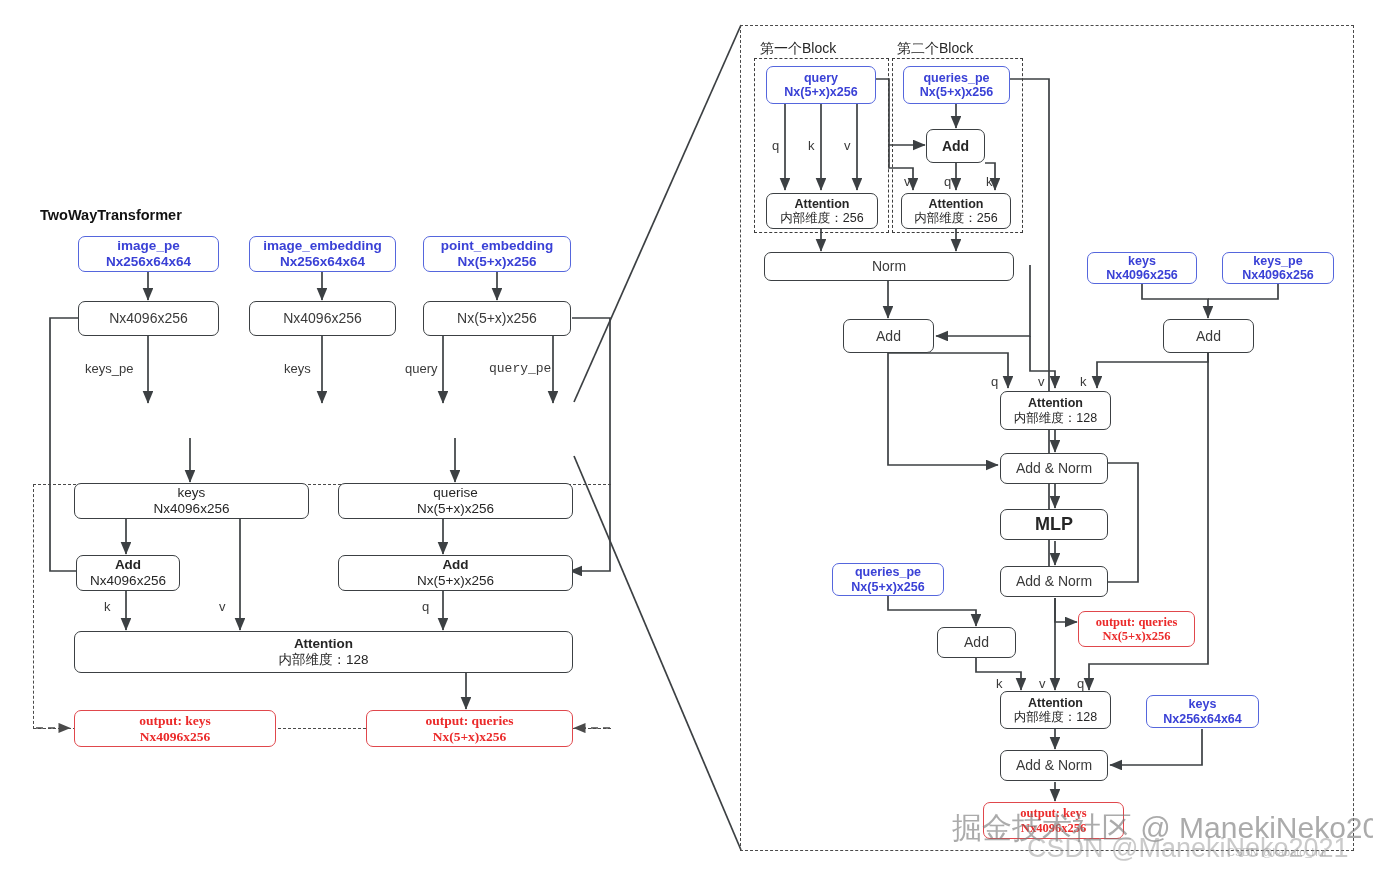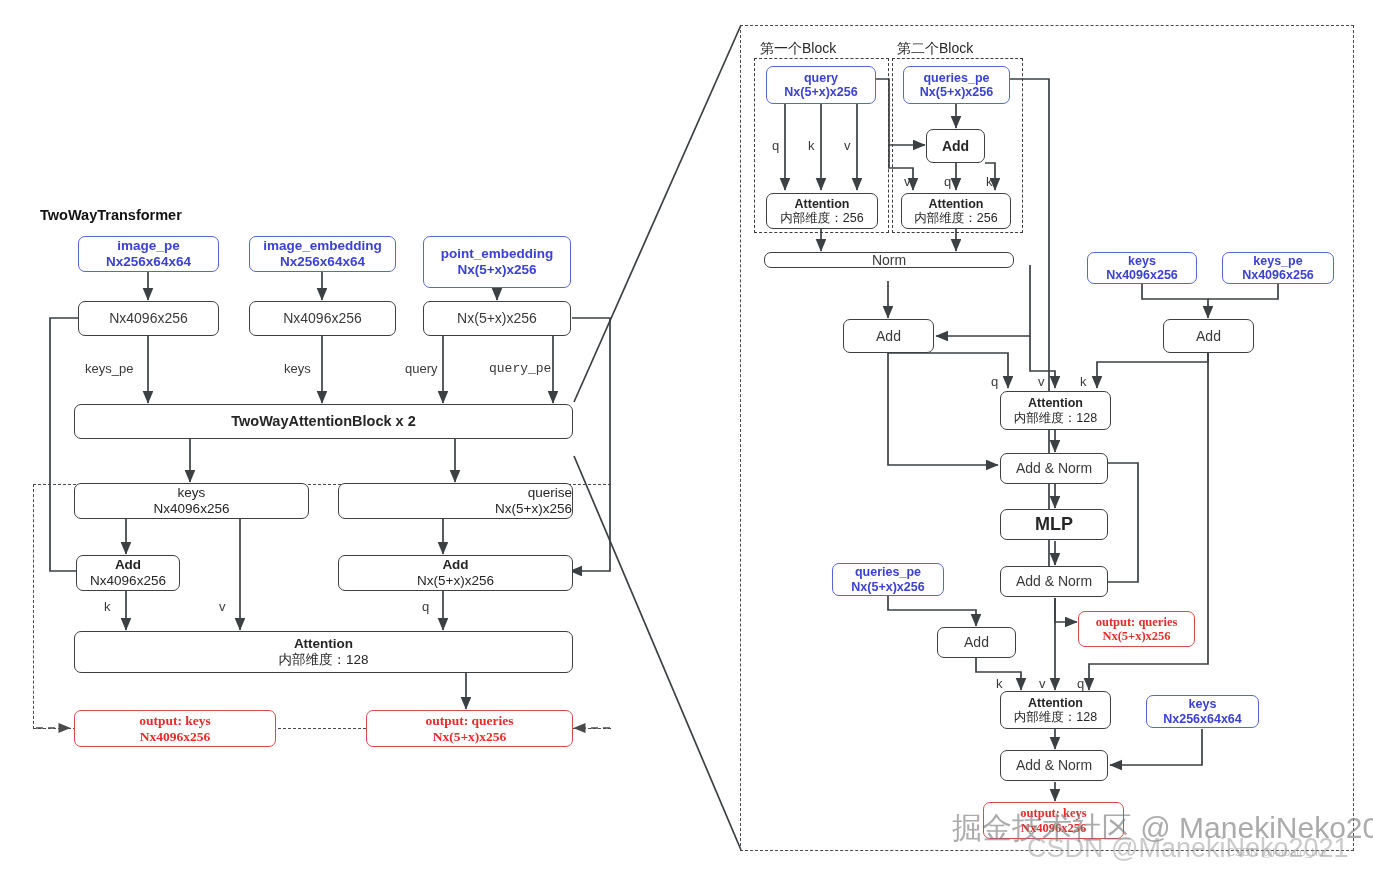--- a/index.html
+++ b/index.html
@@ -143,49 +143,46 @@
   <div class="dashbox" style="left:33px;top:484px;width:578px;height:245px;border-right:none;"></div>
 
   <div class="node blue" style="left:78px;top:236px;width:141px;height:36px;font-size:13.5px;">
     <span class="l1">image_pe</span>
     <span class="l2">Nx256x64x64</span>
   </div>
   <div class="node blue" style="left:249px;top:236px;width:147px;height:36px;font-size:13.5px;">
     <span class="l1">image_embedding</span>
     <span class="l2">Nx256x64x64</span>
   </div>
-  <div class="node blue" style="left:423px;top:236px;width:148px;height:52px;font-size:13.5px;">
+  <div class="node blue" style="left:423px;top:236px;width:148px;height:36px;font-size:13.5px;">
     <span class="l1">point_embedding</span>
     <span class="l2">Nx(5+x)x256</span>
   </div>
 
   <div class="node plain" style="left:78px;top:301px;width:141px;height:35px;font-size:14px;">
     <span class="l1">Nx4096x256</span>
   </div>
   <div class="node plain" style="left:249px;top:301px;width:147px;height:35px;font-size:14px;">
     <span class="l1">Nx4096x256</span>
   </div>
   <div class="node plain" style="left:423px;top:301px;width:148px;height:35px;font-size:14px;">
     <span class="l1">Nx(5+x)x256</span>
   </div>
 
   <div class="edgelabel" style="left:85px;top:361px;">keys_pe</div>
   <div class="edgelabel" style="left:284px;top:361px;">keys</div>
   <div class="edgelabel" style="left:405px;top:361px;">query</div>
   <div class="edgelabel" style="left:489px;top:361px;font-family:Liberation Mono, monospace;">query_pe</div>
 
-  <div class="node bold" style="left:74px;top:404px;width:499px;height:35px;font-size:14.5px;">
-    <span class="l1">TwoWayAttentionBlock x 2</span>
-  </div>
 
   <div class="node" style="left:74px;top:483px;width:235px;height:36px;font-size:13.5px;">
     <span class="l1">keys</span>
     <span class="l2">Nx4096x256</span>
   </div>
-  <div class="node" style="left:338px;top:483px;width:235px;height:36px;font-size:13.5px;align-items:flex-end;">
+  <div class="node" style="left:338px;top:483px;width:235px;height:36px;font-size:13.5px;">
     <span class="l1">querise</span>
     <span class="l2">Nx(5+x)x256</span>
   </div>
 
   <div class="node bold" style="left:76px;top:555px;width:104px;height:36px;font-size:13.5px;">
     <span class="l1">Add</span>
     <span class="l2">Nx4096x256</span>
   </div>
   <div class="node bold" style="left:338px;top:555px;width:235px;height:36px;font-size:13.5px;">
     <span class="l1">Add</span>
@@ -241,21 +238,21 @@
 
   <div class="node bold" style="left:766px;top:193px;width:112px;height:36px;font-size:12.5px;">
     <span class="l1">Attention</span>
     <span class="l2">内部维度：256</span>
   </div>
   <div class="node bold" style="left:901px;top:193px;width:110px;height:36px;font-size:12.5px;">
     <span class="l1">Attention</span>
     <span class="l2">内部维度：256</span>
   </div>
 
-  <div class="node plain" style="left:764px;top:252px;width:250px;height:16px;font-size:14px;">
+  <div class="node plain" style="left:764px;top:252px;width:250px;height:29px;font-size:14px;">
     <span class="l1">Norm</span>
   </div>
 
   <div class="node plain" style="left:843px;top:319px;width:91px;height:34px;font-size:14px;">
     <span class="l1">Add</span>
   </div>
 
   <div class="node blue" style="left:1087px;top:252px;width:110px;height:32px;font-size:12.5px;">
     <span class="l1">keys</span>
     <span class="l2">Nx4096x256</span>

